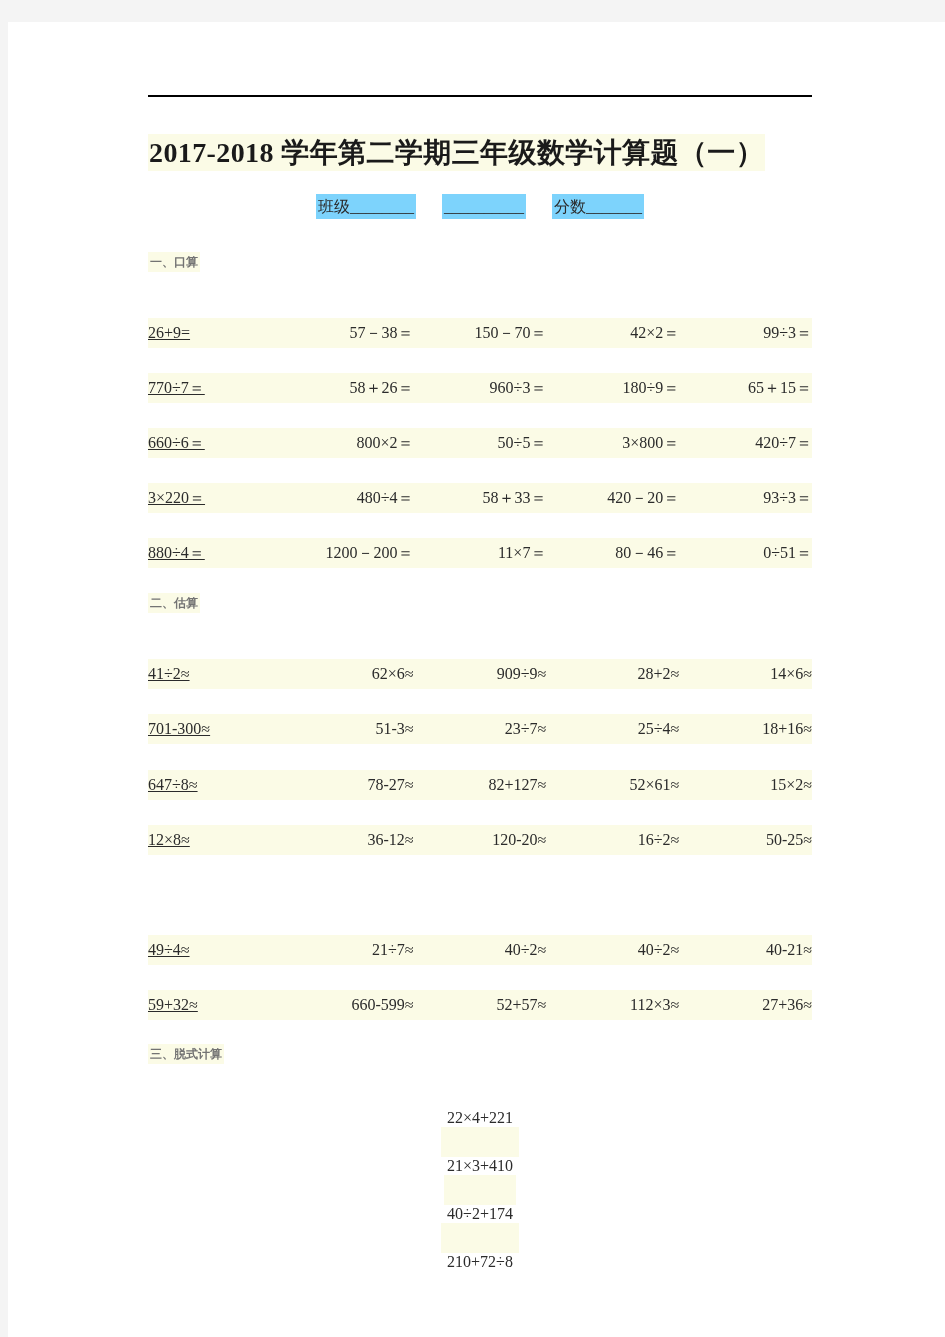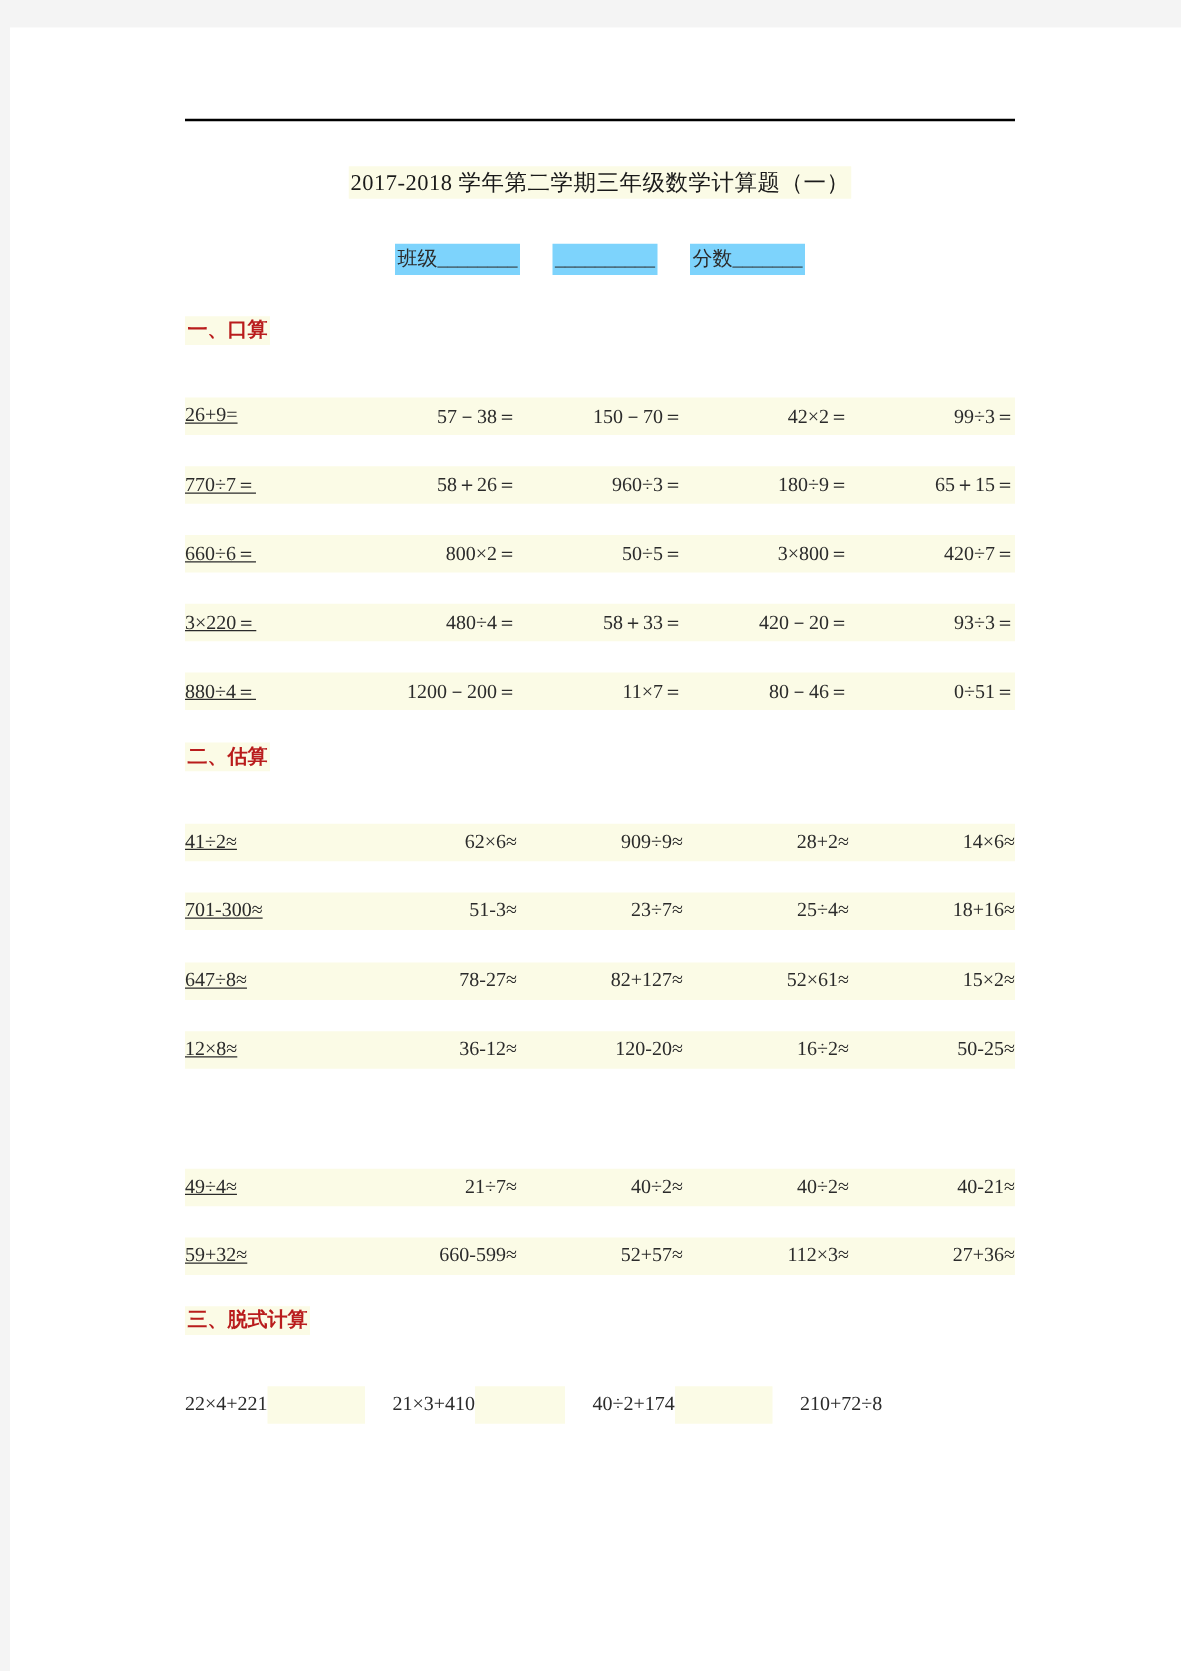--- a/index.html
+++ b/index.html
@@ -33,23 +33,23 @@
     height: 0;
     border-top: 2px solid #000000;
   }
 
   
   .doc-title {
     position: absolute;
     left: 140px;
     top: 112px;
     width: 664px;
-    text-align: center;
-    font-size: 18px;
-    font-weight: normal;
+    text-align: left;
+    font-size: 28px;
+    font-weight: bold;
     color: #1a1a1a;
     letter-spacing: 0.4px;
     white-space: nowrap;
   }
   .doc-title .hl {
     background: #fbfbe6;
     padding: 3px 1px;
   }
 
   
@@ -66,23 +66,23 @@
   .meta-line .hl {
     background: #7dd3fc;
     padding: 4px 2px;
   }
   .meta-gap { display: inline-block; width: 26px; }
 
   
   .section-head {
     position: absolute;
     left: 140px;
-    font-size: 16px;
+    font-size: 12px;
     font-weight: bold;
-    color: #b91c1c;
+    color: #737373;
     white-space: nowrap;
   }
   .section-head .hl {
     background: #fbfbe6;
     padding: 3px 2px;
   }
 
   
   .prob-row {
     position: absolute;
@@ -104,20 +104,21 @@
   .prob-cell.a-right { text-align: right; }
 
   
   .row3 {
     position: absolute;
     left: 140px;
     width: 664px;
     height: 30px;
     display: flex;
     align-items: center;
+    flex-direction: column;
   }
   .row3 .p {
     font-size: 16px;
     color: #2b2b2b;
     white-space: nowrap;
   }
   .row3 .blk {
     height: 30px;
     background: #fbfbe6;
   }

